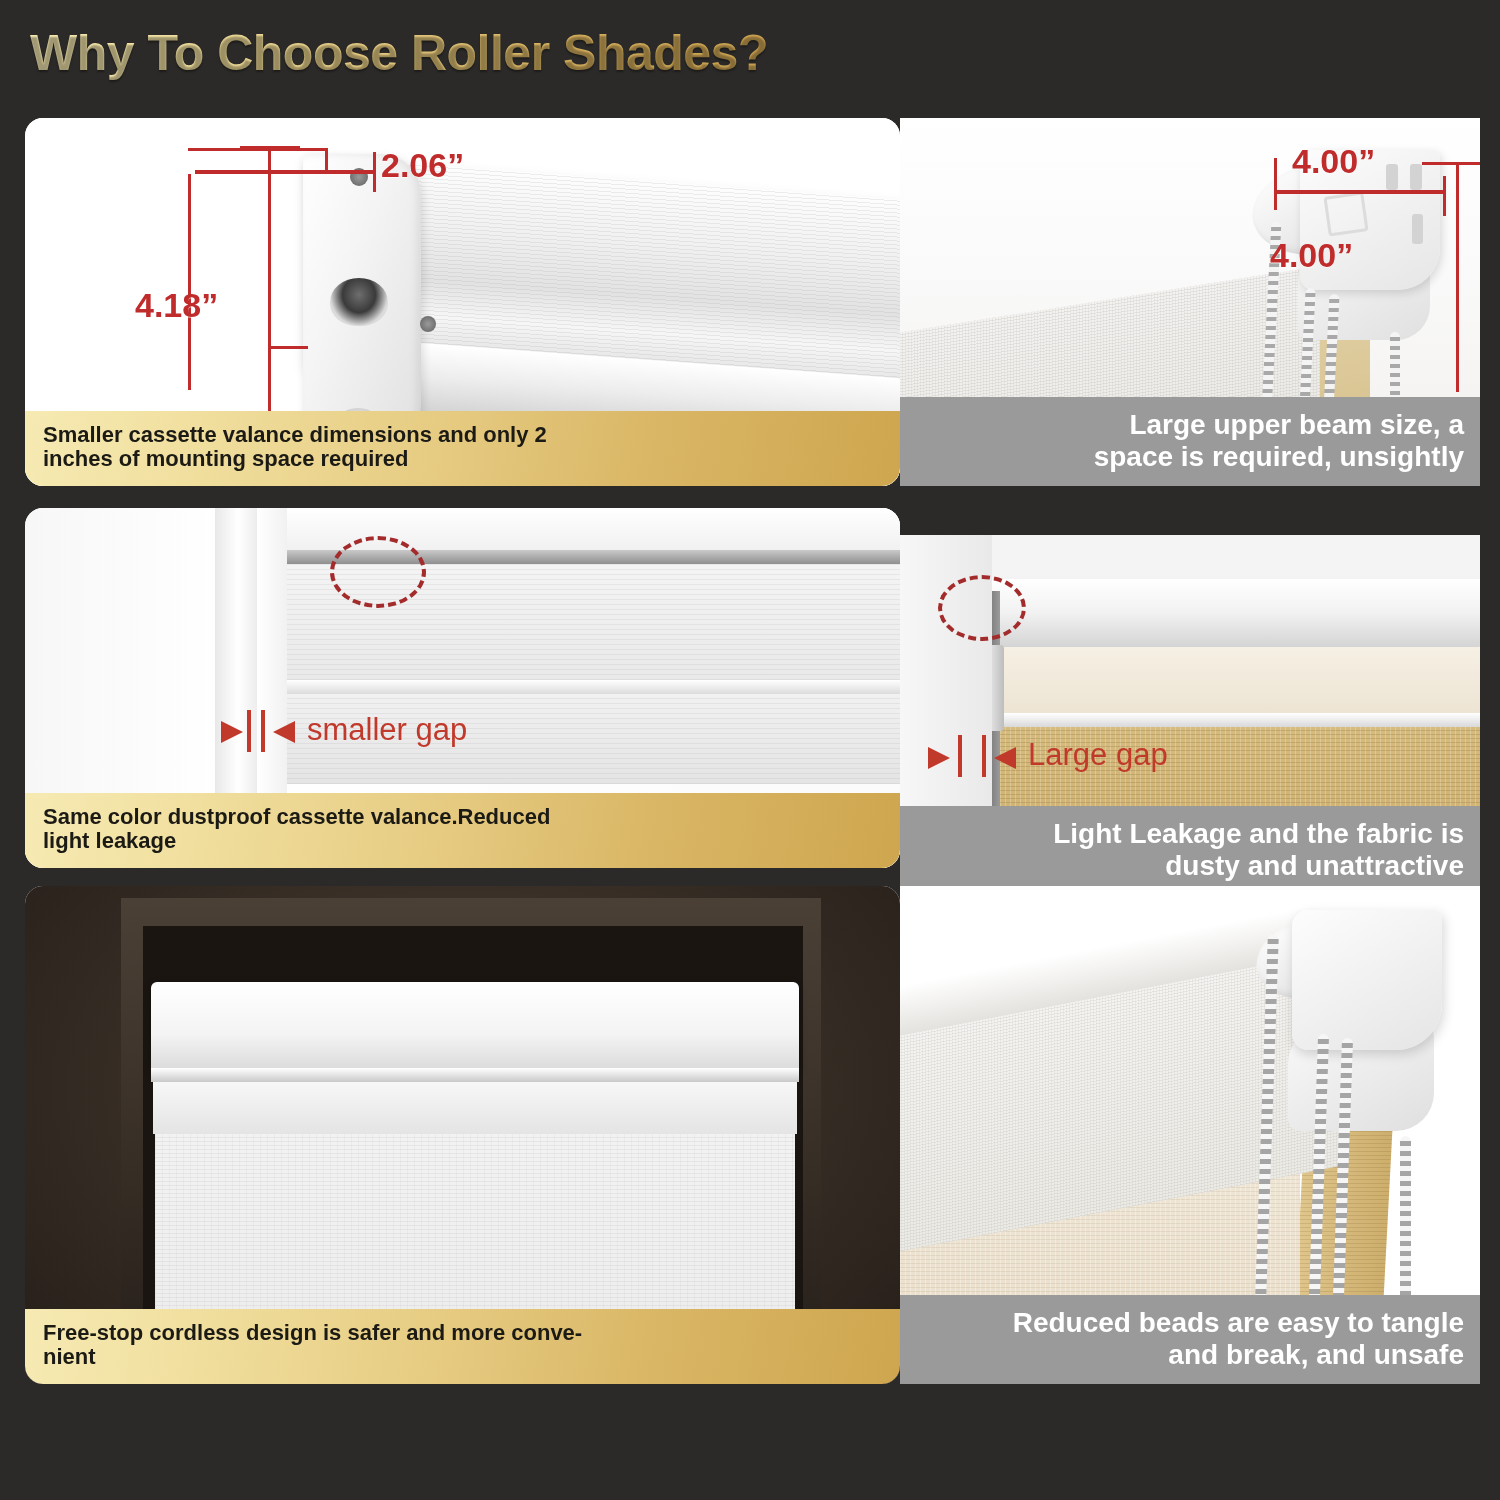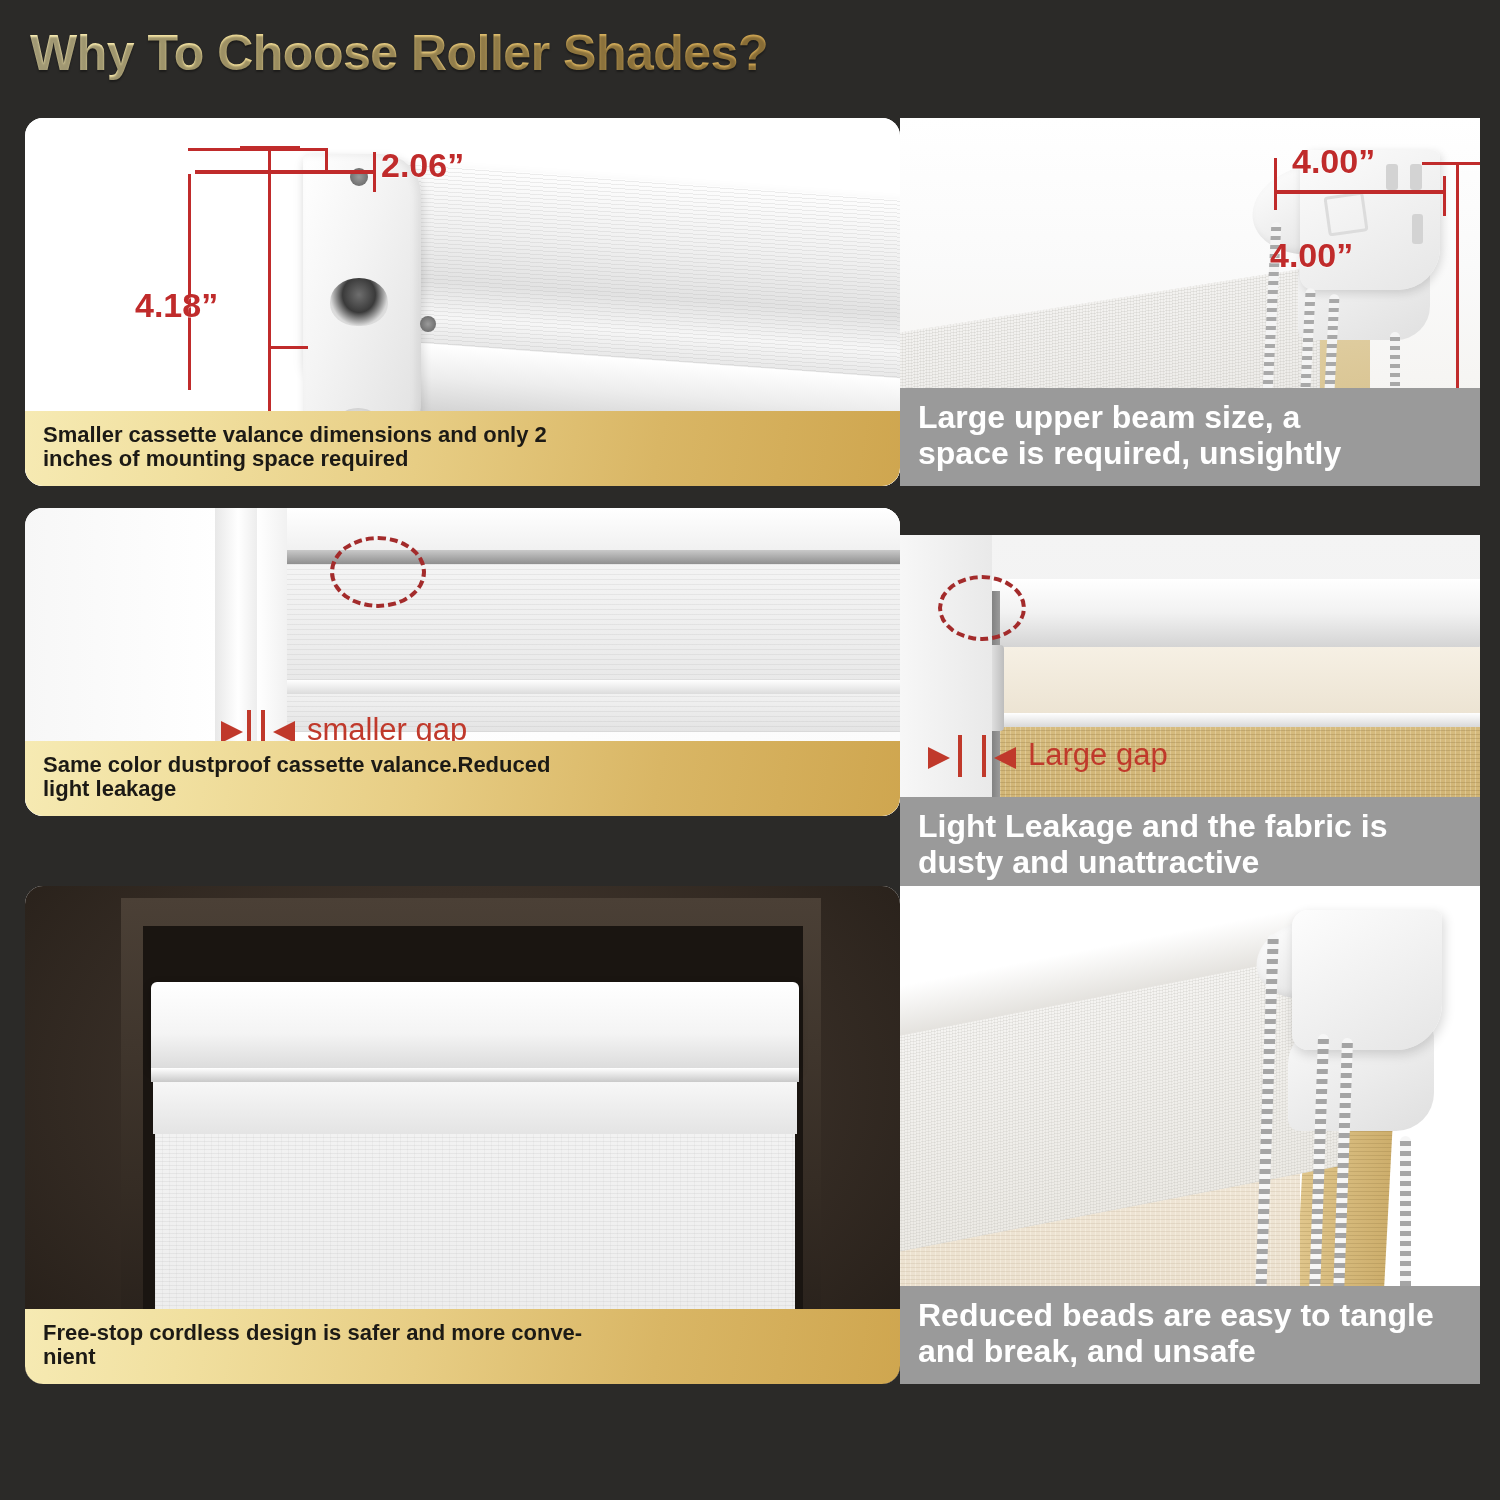--- a/index.html
+++ b/index.html
@@ -22,36 +22,36 @@
     white-space:nowrap;
   }
 
   
   .panel { position:absolute; overflow:hidden; background:#fff; }
   .panel.left  { border-radius:18px; }
   .panel.right { border-radius:0px; }
 
   .p1l { left:25px;  top:118px;  width:875px; height:368px; }
   .p1r { left:900px; top:118px;  width:580px; height:368px; }
-  .p2l { left:25px;  top:508px;  width:875px; height:308px; }
+  .p2l { left:25px;  top:508px;  width:875px; height:360px; }
   .p2r { left:900px; top:508px;  width:580px; height:360px;margin-top:27px; }
   .p3l { left:25px;  top:886px;  width:875px; height:498px; }
   .p3r { left:900px; top:886px;  width:580px; height:498px; }
 
   .photo { position:absolute; inset:0; }
 
   
   .cap { position:absolute; left:0; right:0; bottom:0; padding:12px 16px 14px 18px;
          font-weight:bold; line-height:1.12; }
   .cap.gold {
     background:linear-gradient(100deg,#f6eab3 0%,#f1e0a0 18%,#e7cd84 45%,#d9b665 72%,#cfa64f 100%);
     color:#1c1a15; font-size:22px;
     border-bottom-left-radius:18px; border-bottom-right-radius:18px;
   }
-  .cap.gray { background:#9a9a9a; color:#fff; font-size:32px; }
+  .cap.gray { background:#9a9a9a; color:#fff; font-size:28px;text-align:right; }
   .cap span { display:block; }
 
   
   .dimtxt { position:absolute; color:#c02b2b; font-weight:bold; font-size:34px;
             text-shadow:0 1px 0 rgba(255,255,255,.6); white-space:nowrap; }
   .dimline { position:absolute; background:#c02b2b; }
   .dashcircle { position:absolute; border:4px dashed #a32b2b; border-radius:50%; }
   .gaptxt { position:absolute; color:#c0392b; font-size:31px; white-space:nowrap; }
   .arrowR, .arrowL { position:absolute; width:0; height:0;
       border-top:11px solid transparent; border-bottom:11px solid transparent; }

